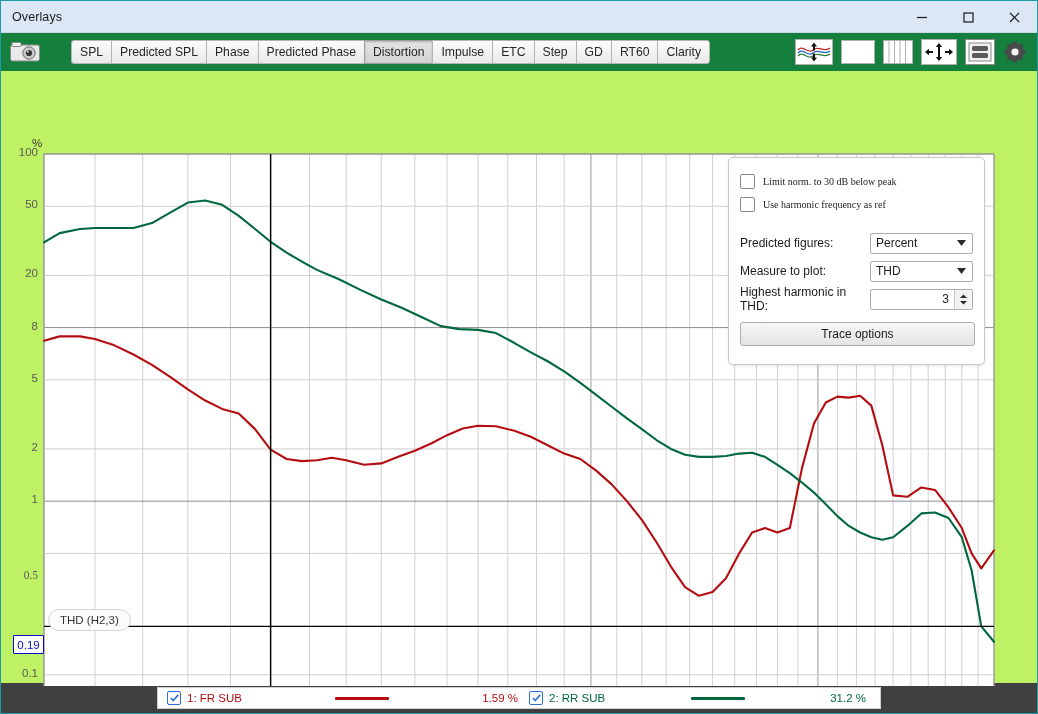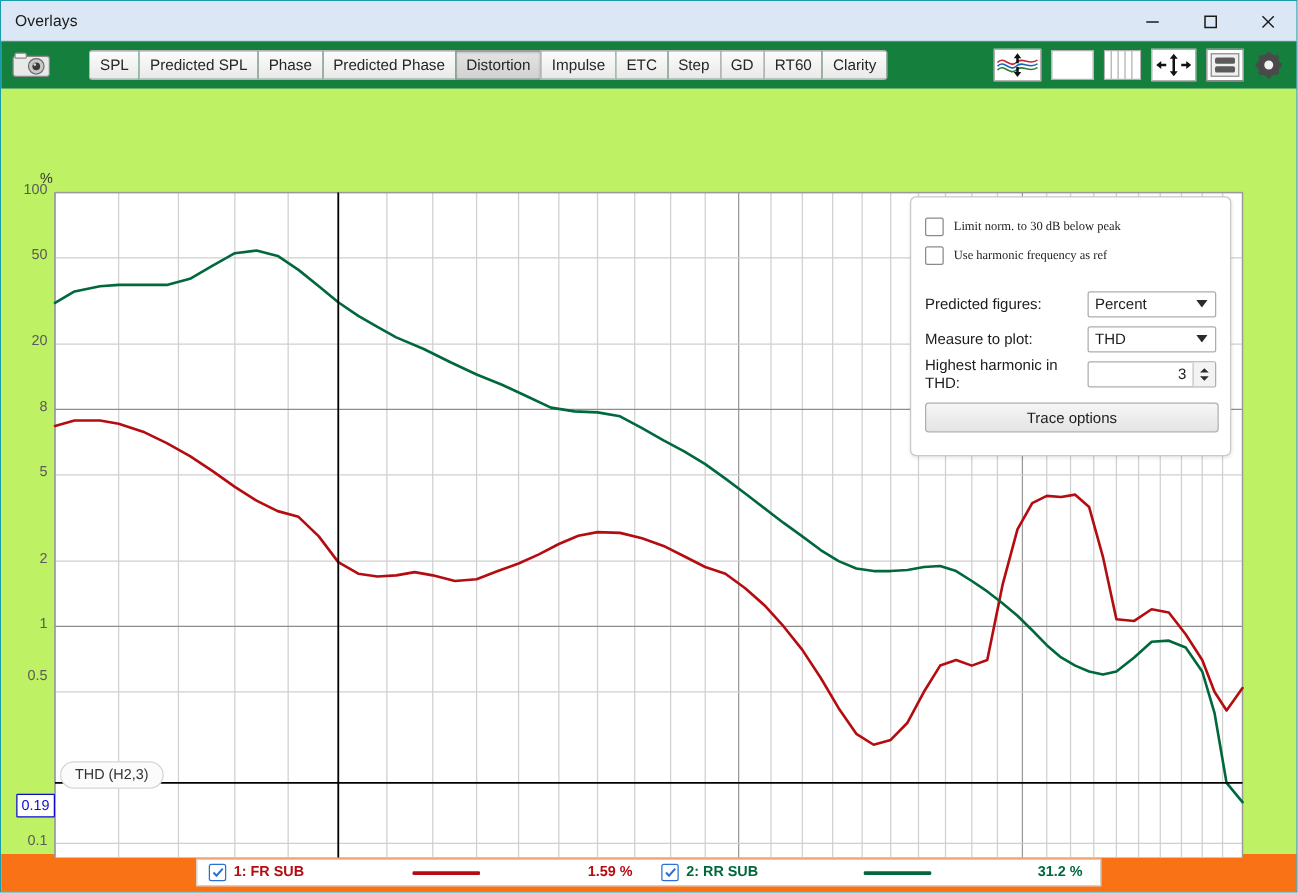--- a/index.html
+++ b/index.html
@@ -129,22 +129,22 @@
   }
   .trace-btn{
     margin-top:10px;width:100%;height:22px;
     background:linear-gradient(#f6f6f6,#e4e4e4);
     border:1px solid #adadad;border-radius:3px;
     font-size:12px;color:#1c1c1c;
     display:flex;align-items:center;justify-content:center;
   }
   
   .legend{
-    height:30px;min-height:30px;background:#f97316;
-    display:flex;align-items:center;justify-content:center;font-weight:bold;
+    height:30px;min-height:30px;background:#404040;
+    display:flex;align-items:center;justify-content:center;
   }
   .legend-inner{
     width:724px;height:22px;background:#fff;border:1px solid #cfcfcf;
     display:flex;align-items:center;box-sizing:border-box;
   }
   .leg-item{display:flex;align-items:center;height:100%;}
   .leg-chk{
     width:12px;height:12px;border:1px solid #2d6fd4;background:#fff;border-radius:2px;
     margin:0 6px 0 9px;display:flex;align-items:center;justify-content:center;flex:0 0 auto;
   }
@@ -313,21 +313,21 @@
         <line x1="269.60216996540703" y1="656" x2="269.60216996540703" y2="664" stroke="#000" stroke-width="1.4"></line>
       </svg>
     <div id="axis-labels">
         <div class="ylab" style="left: 0px; width: 37px; top: 75px;">100</div>
         <div class="ylab" style="left: 0px; width: 37px; top: 127.253px;">50</div>
         <div class="ylab" style="left: 0px; width: 37px; top: 196.329px;">20</div>
         <div class="ylab" style="left: 0px; width: 37px; top: 248.582px;">8</div>
         <div class="ylab" style="left: 0px; width: 37px; top: 300.836px;">5</div>
         <div class="ylab" style="left: 0px; width: 37px; top: 369.911px;">2</div>
         <div class="ylab" style="left: 0px; width: 37px; top: 422.164px;">1</div>
-        <div class="ylab" style="left: 0px; width: 37px; top: 464px;">0.5</div>
+        <div class="ylab" style="left: 0px; width: 37px; top: 498px; font-family: Liberation Serif, serif;">0.5</div>
         <div class="ylab" style="left: 0px; width: 37px; top: 595.747px;">0.1</div>
       </div>
 
     <div class="unit-pct" style="left:31px;top:66px;">%</div>
 
     <div class="cursor-box" id="ycursor" style="left: 12px; top: 545.36px; width: 31px; height: 19px;">0.19</div>
 
     <div class="thd-badge" id="thdbadge" style="left: 47px; top: 538px;">THD (H2,3)</div>
 
     <div class="settings">
@@ -382,21 +382,21 @@
       <div class="leg-item" style="width:362px;">
         <div class="leg-chk">
           <svg width="9" height="8" viewBox="0 0 9 8">
             <polyline points="0.8,4 3.2,6.6 8.2,0.9" fill="none" stroke="#2d6fd4" stroke-width="1.6"></polyline>
           </svg>
         </div>
         <span class="leg-name" id="legname0" style="color: rgb(180, 13, 17);">1: FR SUB</span>
         <div style="flex:1"></div>
         <div class="leg-swatch" id="legsw0" style="background: rgb(180, 13, 17);"></div>
         <div style="flex:1"></div>
-        <span class="leg-val" id="legval0" style="margin-right: 14px; color: rgb(180, 13, 17);">1.59 %</span>
+        <span class="leg-val" id="legval0" style="margin-right: 2px; color: rgb(180, 13, 17);">1.59 %</span>
       </div>
       <div class="leg-item" style="width:360px;">
         <div class="leg-chk">
           <svg width="9" height="8" viewBox="0 0 9 8">
             <polyline points="0.8,4 3.2,6.6 8.2,0.9" fill="none" stroke="#2d6fd4" stroke-width="1.6"></polyline>
           </svg>
         </div>
         <span class="leg-name" id="legname1" style="color: rgb(0, 104, 60);">2: RR SUB</span>
         <div style="flex:1"></div>
         <div class="leg-swatch" id="legsw1" style="background: rgb(0, 104, 60);"></div>

